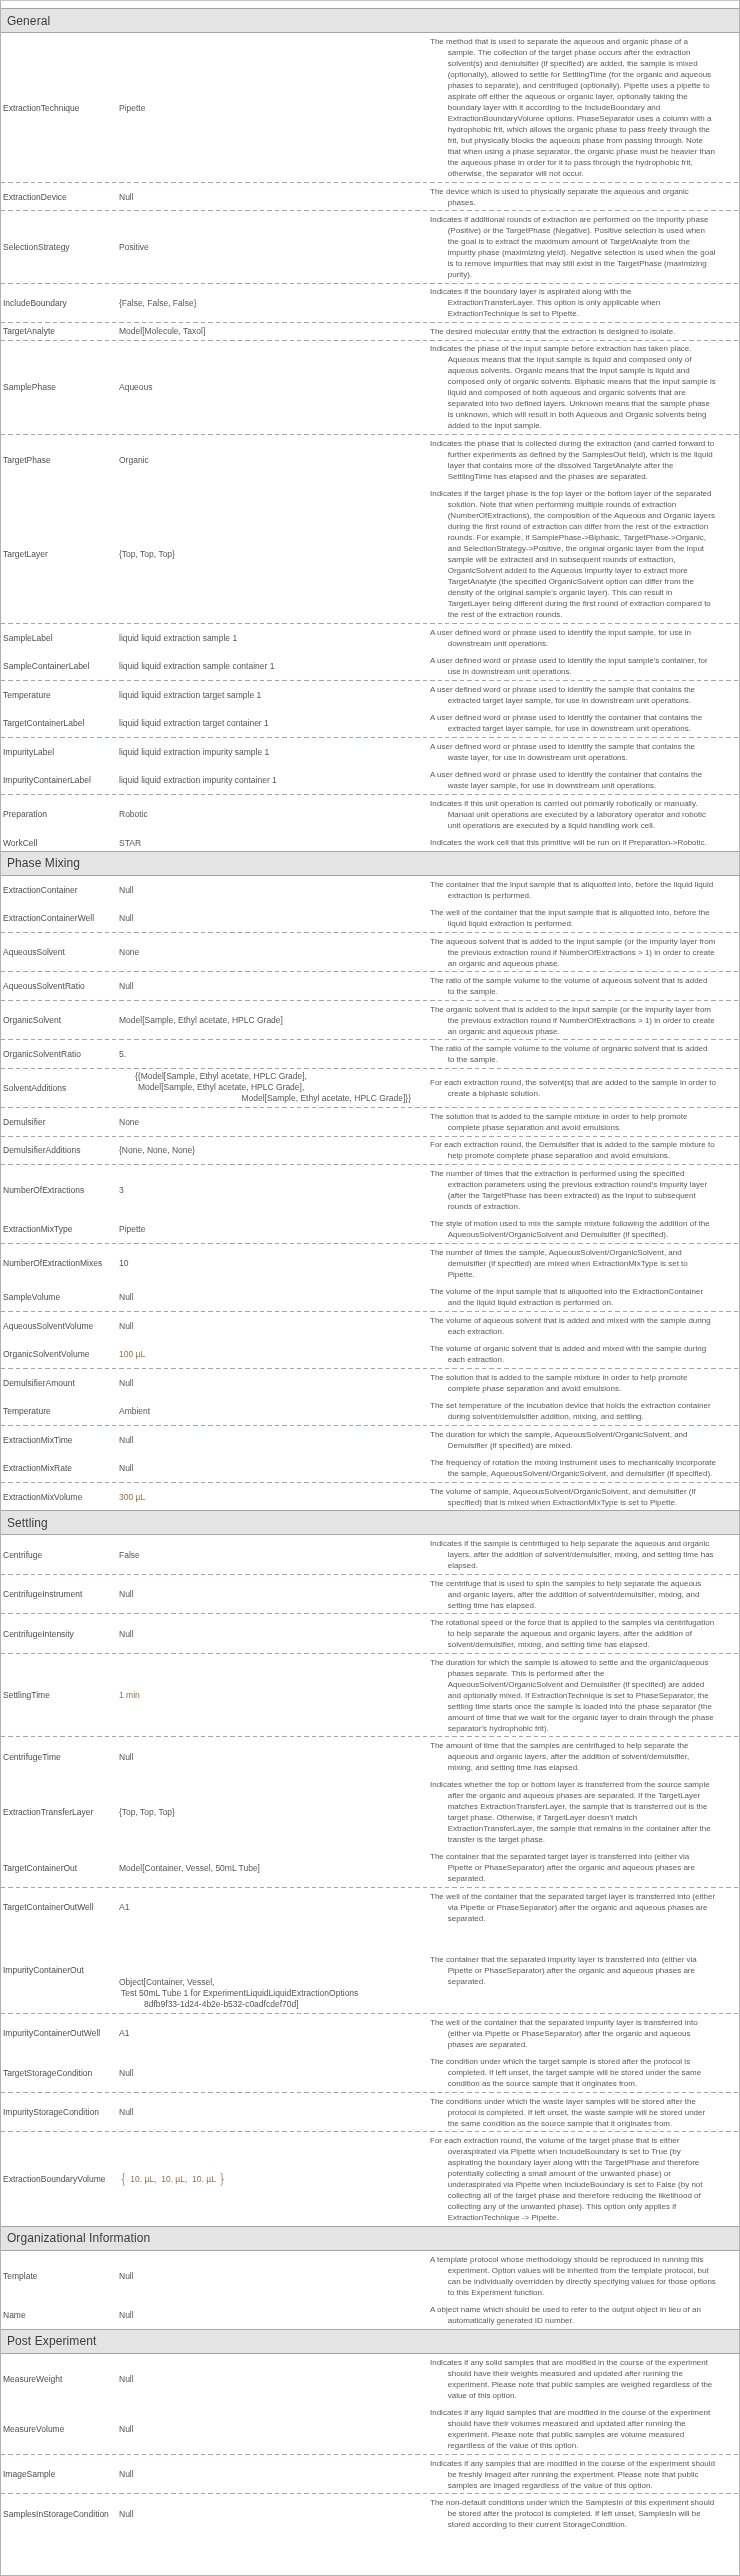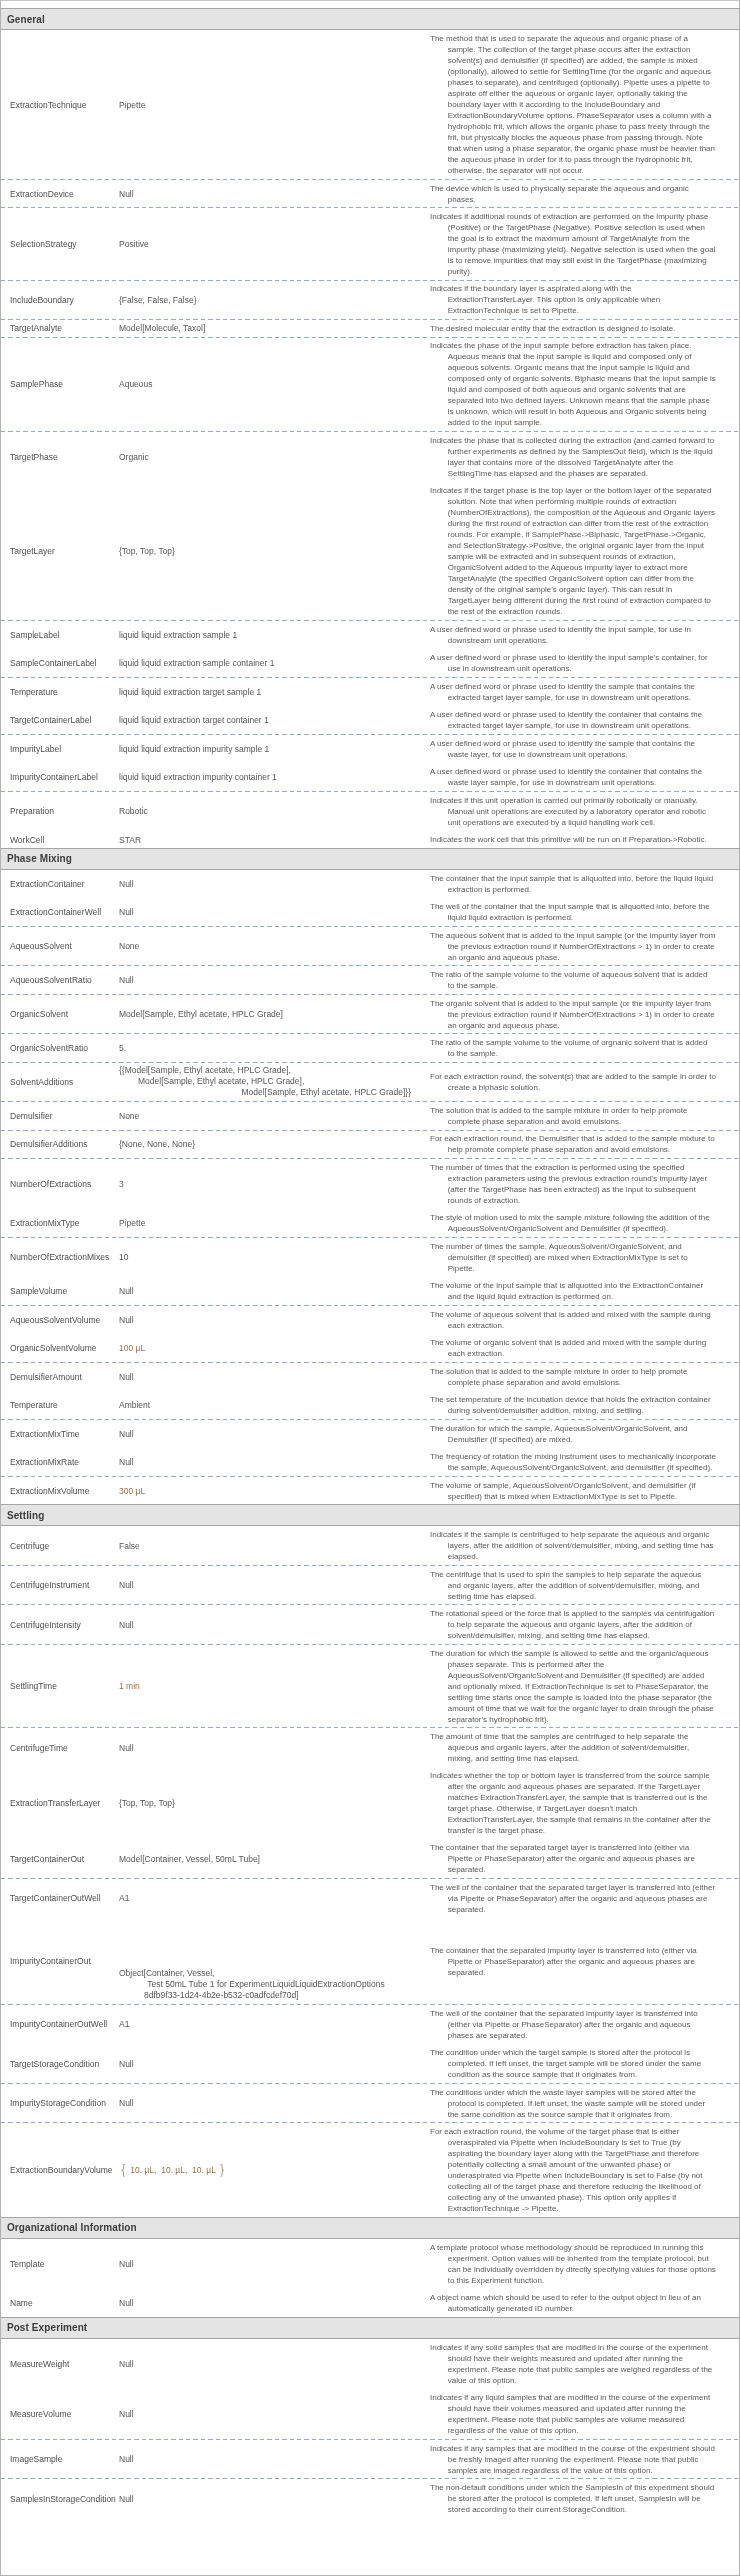--- a/index.html
+++ b/index.html
@@ -6,30 +6,30 @@
   body{width:740px;font-family:"Liberation Sans",sans-serif;}
   .table-wrap{
     box-sizing:border-box;width:740px;min-height:2576px;
     border:0.7px solid #b2b2b2;border-top:0.7px solid #c6c6c6;
     padding-top:7.4px;background:#fff;
   }
   .section-header{
     background:#e4e4e4;
     border-top:0.7px solid #a5a5a5;border-bottom:0.7px solid #a5a5a5;
     padding:4.4px 5.9px 4.4px 5.9px;
-    font-size:10px;font-weight:bold;color:#3d3d3d;
+    font-size:12px;font-weight:normal;color:#3d3d3d;
     letter-spacing:0.1px;
   }
   .opt-row{display:flex;align-items:center;padding:2.9px 0;}
   .row-sep{
     height:0.7px;margin:0;
     background-image:repeating-linear-gradient(90deg,#92abc2 0,#92abc2 4.4px,rgba(0,0,0,0) 4.4px,rgba(0,0,0,0) 7.4px);
   }
   .c-name{
-    flex:0 0 118px;box-sizing:border-box;padding-left:9px;
+    flex:0 0 118px;box-sizing:border-box;padding-left:2px;
     font-size:8.5px;color:#4e4e4e;word-break:break-word;
   }
   .c-value{
     flex:0 0 292px;box-sizing:border-box;
     font-size:8.5px;color:#565656;
   }
   .c-desc{
     flex:1 1 auto;box-sizing:border-box;
     padding-left:19px;padding-right:23px;
     font-size:8px;line-height:11px;color:#5a5a5a;
@@ -222,21 +222,21 @@
         <div class="c-name">OrganicSolventRatio</div>
         <div class="c-value"><span>5.</span></div>
         <div class="c-desc">
           <div class="desc-inner">The ratio of the sample volume to the volume of orgnanic solvent that is added to the sample.</div>
         </div>
       </div>
       <div class="row-sep"></div>
       <div class="opt-row">
         <div class="c-name">SolventAdditions</div>
         <div class="c-value">
-          <div class="value-line" style="margin-left: 0px;">{{Model[Sample, Ethyl acetate, HPLC Grade],</div>
+          <div class="value-line" style="margin-left: 16px;">{{Model[Sample, Ethyl acetate, HPLC Grade],</div>
           <div class="value-line" style="margin-left: 19px;">Model[Sample, Ethyl acetate, HPLC Grade],</div>
           <div class="value-line" style="margin-left: 19px; text-align: right;">Model[Sample, Ethyl acetate, HPLC Grade]}}</div>
         </div>
         <div class="c-desc">
           <div class="desc-inner">For each extraction round, the solvent(s) that are added to the sample in order to create a biphasic solution.</div>
         </div>
       </div>
       <div class="row-sep"></div>
       <div class="opt-row">
         <div class="c-name">Demulsifier</div>
@@ -402,21 +402,21 @@
         <div class="c-value"><span>A1</span></div>
         <div class="c-desc">
           <div class="desc-inner">The well of the container that the separated target layer is transferred into (either via Pipette or PhaseSeparator) after the organic and aqueous phases are separated.</div>
         </div>
       </div>
       <div class="row-sep"></div>
       <div class="opt-row">
         <div class="c-name">ImpurityContainerOut</div>
         <div class="c-value">
           <div class="value-line" style="margin-left: 0px; margin-top: 47px;">Object[Container, Vessel,</div>
-          <div class="value-line" style="margin-left: 2px; text-align: center;">Test 50mL Tube 1 for ExperimentLiquidLiquidExtractionOptions</div>
+          <div class="value-line" style="margin-left: 2px;">Test 50mL Tube 1 for ExperimentLiquidLiquidExtractionOptions</div>
           <div class="value-line" style="margin-left: 25px;">8dfb9f33-1d24-4b2e-b532-c0adfcdef70d]</div>
         </div>
         <div class="c-desc">
           <div class="desc-inner">The container that the separated impurity layer is transferred into (either via Pipette or PhaseSeparator) after the organic and aqueous phases are separated.</div>
         </div>
       </div>
       <div class="row-sep"></div>
       <div class="opt-row">
         <div class="c-name">ImpurityContainerOutWell</div>
         <div class="c-value"><span>A1</span></div>

